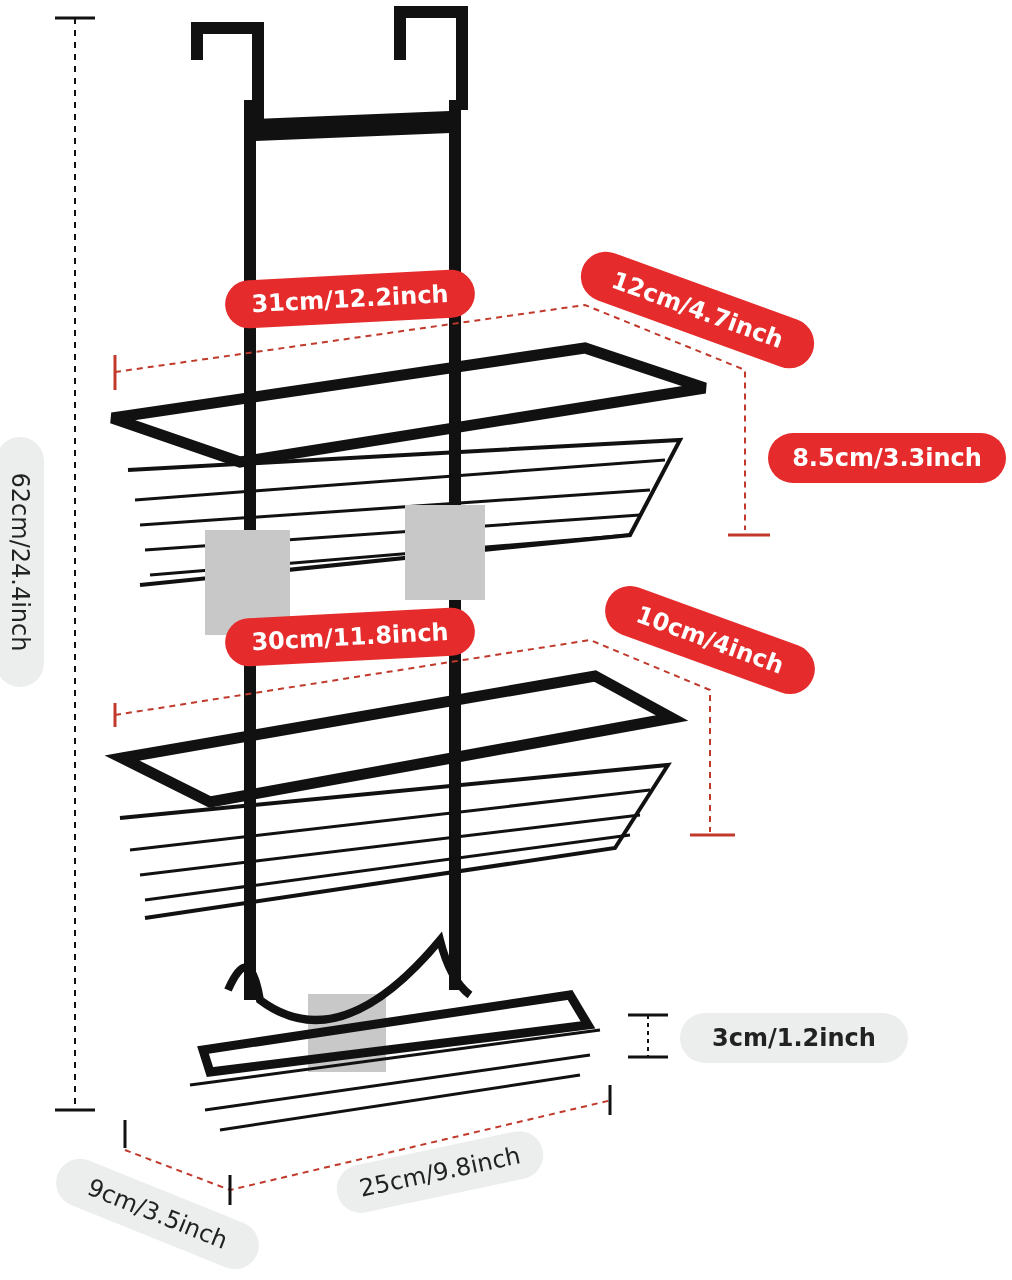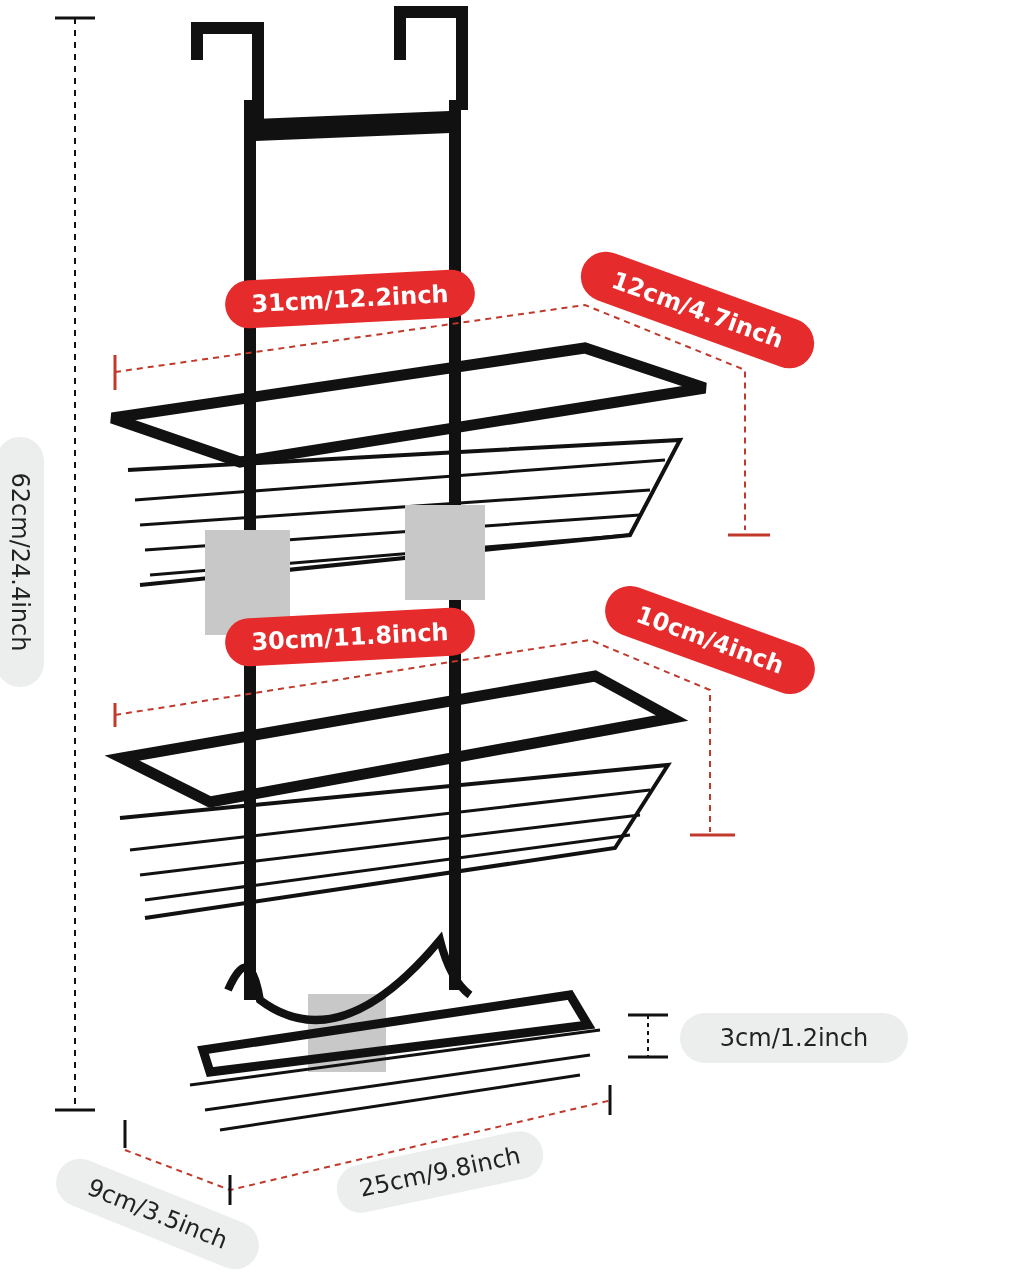--- a/index.html
+++ b/index.html
@@ -69,19 +69,20 @@
       <line x1="628" y1="1057" x2="668" y2="1057"></line>
       <line x1="648" y1="1015" x2="648" y2="1057" stroke-dasharray="4 4" stroke-width="2"></line>
       <line x1="125" y1="1120" x2="125" y2="1148"></line>
       <line x1="230" y1="1175" x2="230" y2="1205"></line>
       <line x1="610" y1="1085" x2="610" y2="1115"></line>
     </g>
   </svg>
 
   <div class="pill red" style="left:225px;top:275px;width:250px;height:48px;font-size:24px;transform:rotate(-3deg);">31cm/12.2inch</div>
   <div class="pill red" style="left:575px;top:285px;width:245px;height:50px;font-size:24px;transform:rotate(20deg);">12cm/4.7inch</div>
+  <div class="pill red" style="left:768px;top:433px;width:238px;height:50px;font-size:24px;">8.5cm/3.3inch</div>
   <div class="pill red" style="left:225px;top:613px;width:250px;height:48px;font-size:24px;transform:rotate(-3deg);">30cm/11.8inch</div>
   <div class="pill red" style="left:600px;top:615px;width:220px;height:50px;font-size:24px;transform:rotate(20deg);">10cm/4inch</div>
-  <div class="pill grey" style="left:680px;top:1013px;width:228px;height:50px;font-size:24px;">3cm/1.2inch</div>
+  <div class="pill grey" style="left:680px;top:1013px;width:228px;height:50px;font-size:24px;font-weight:bold;">3cm/1.2inch</div>
   <div class="pill grey" style="left:-105px;top:538px;width:250px;height:48px;font-size:24px;transform:rotate(90deg);">62cm/24.4inch</div>
   <div class="pill grey" style="left:335px;top:1148px;width:210px;height:48px;font-size:24px;transform:rotate(-12deg);">25cm/9.8inch</div>
   <div class="pill grey" style="left:50px;top:1190px;width:215px;height:48px;font-size:24px;transform:rotate(22deg);">9cm/3.5inch</div>
 </div>
 
 </body></html>

